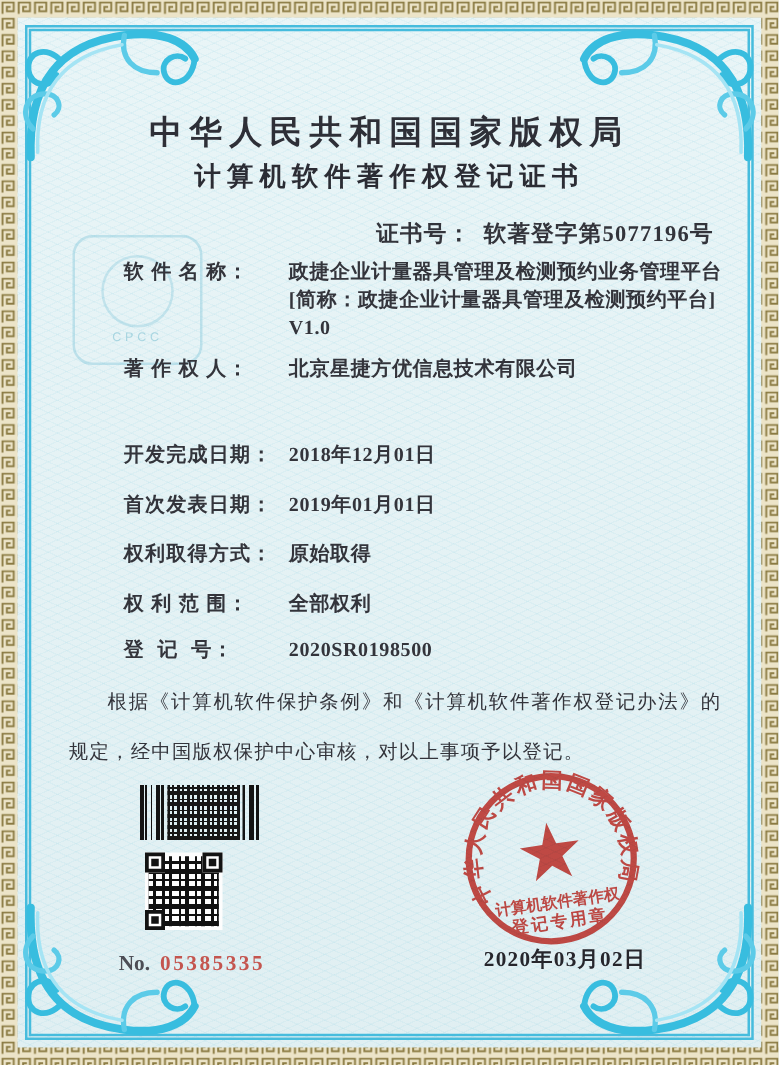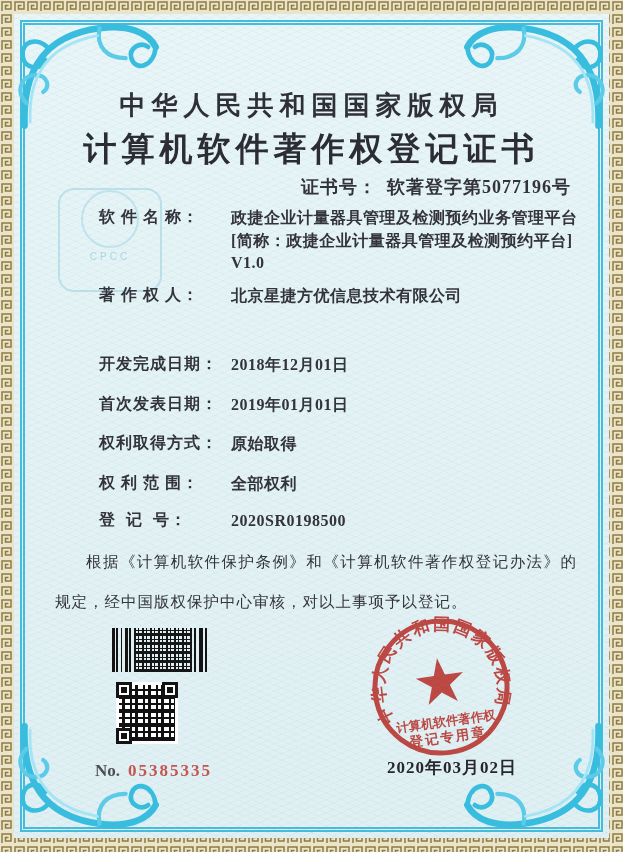--- a/index.html
+++ b/index.html
@@ -21,31 +21,31 @@
     border:5px double #46bcdd;z-index:1;pointer-events:none;
   }
   .corner{position:absolute;width:150px;height:118px;z-index:2;pointer-events:none;}
   .corner.tl{left:17px;top:17px;}
   .corner.tr{right:17px;top:17px;transform:scaleX(-1);}
   .corner.bl{left:17px;bottom:17px;transform:scaleY(-1);}
   .corner.br{right:17px;bottom:17px;transform:scale(-1,-1);}
   .watermark{
     position:absolute;left:58px;top:188px;width:100px;height:100px;z-index:1;
     border:2px solid rgba(120,195,215,.38);border-radius:16px;
-    display:flex;align-items:center;justify-content:flex-start;flex-direction:column;
+    display:flex;align-items:center;justify-content:center;flex-direction:column;
   }
   .watermark .wm-circle{width:54px;height:54px;border:2px solid rgba(120,195,215,.33);border-radius:50%;}
   .watermark .wm-text{font-size:10px;letter-spacing:3px;color:rgba(110,185,205,.5);margin-top:3px;font-family:"Liberation Sans",sans-serif;}
   .authority{
     position:absolute;top:88px;left:0;width:100%;text-align:center;z-index:4;
     font-size:26px;font-weight:700;letter-spacing:6px;color:#2e2f37;
   }
   .title{
     position:absolute;top:127px;left:0;width:100%;text-align:center;z-index:4;
-    font-size:33px;font-weight:700;letter-spacing:5px;color:#2b2c34;
+    font-size:21px;font-weight:700;letter-spacing:5px;color:#2b2c34;
   }
   .certno{
     position:absolute;top:175px;right:52px;z-index:4;
     font-size:18px;font-weight:700;color:#33343b;letter-spacing:1px;text-align:right;
   }
   .certno .certno-label{margin-right:10px;}
   .row{position:absolute;left:55px;z-index:4;font-weight:700;color:#33343b;font-size:16px;margin-left:44px;}
   .row .label{display:inline-block;width:132px;white-space:pre;vertical-align:top;letter-spacing:1px;}
   .row .value{display:inline-block;width:390px;white-space:pre-line;vertical-align:top;line-height:1.42;letter-spacing:.5px;}
   .r1{top:207px;} .r2{top:285px;} .r3{top:354px;} .r4{top:394px;}

